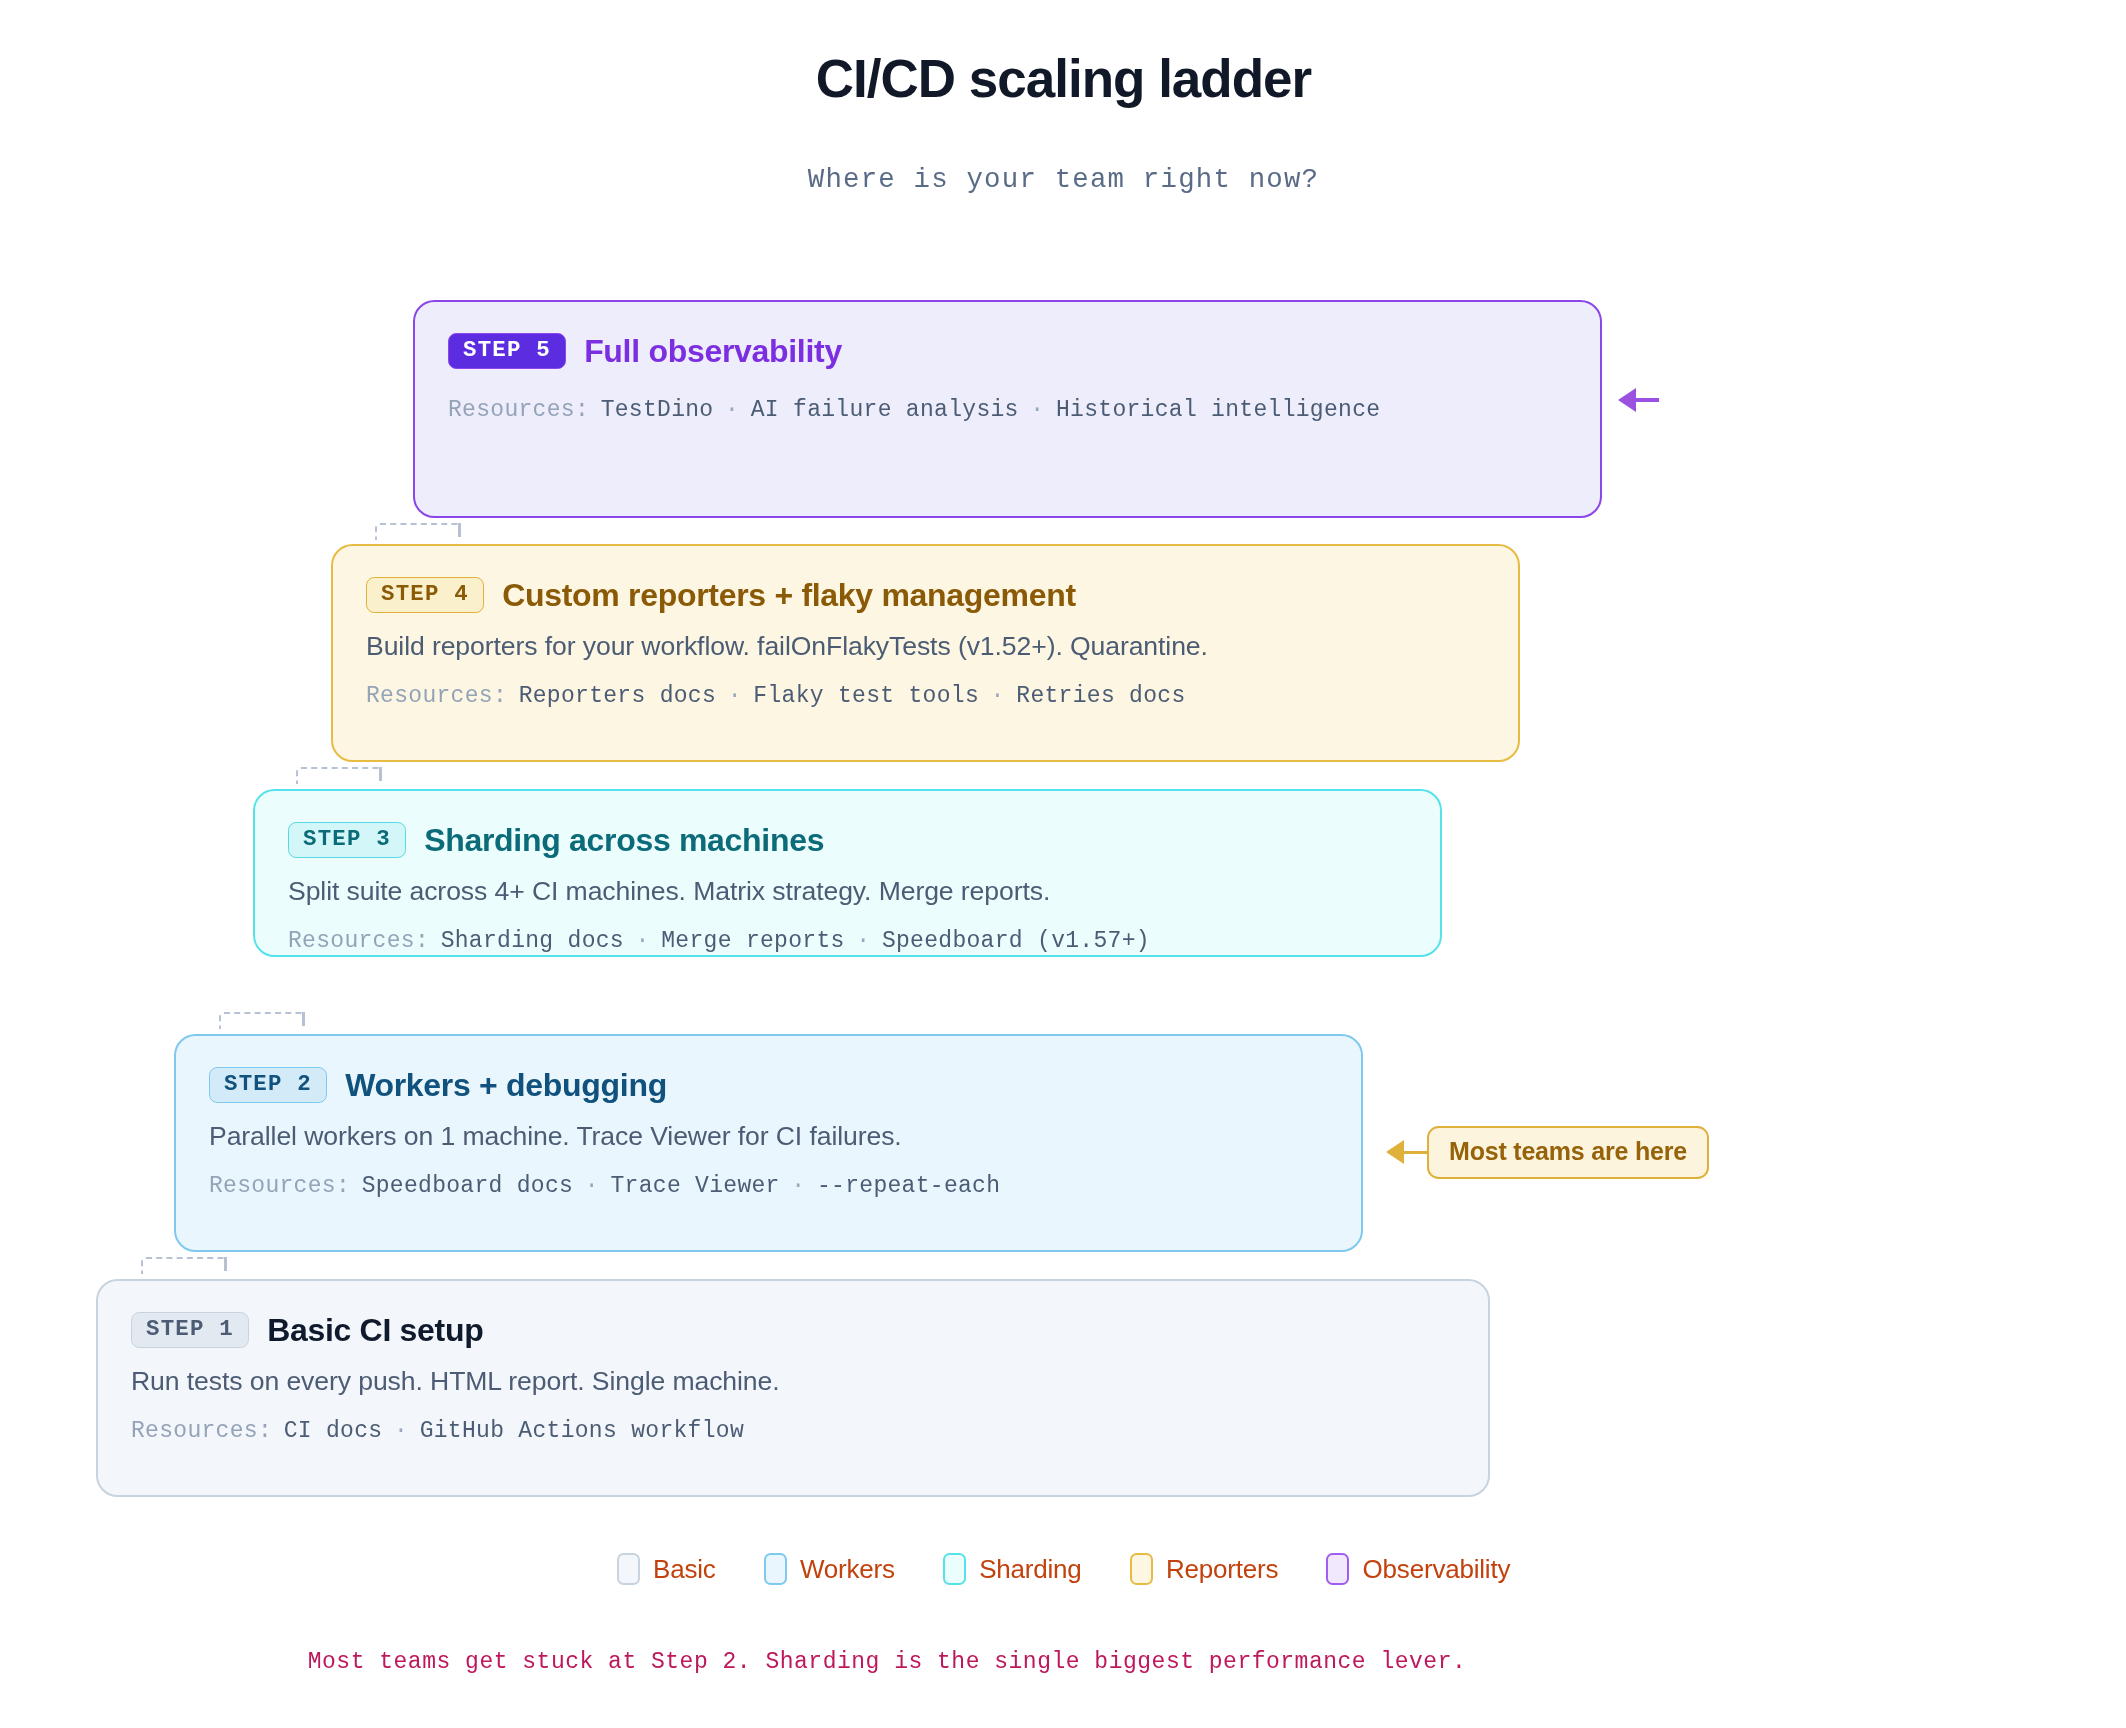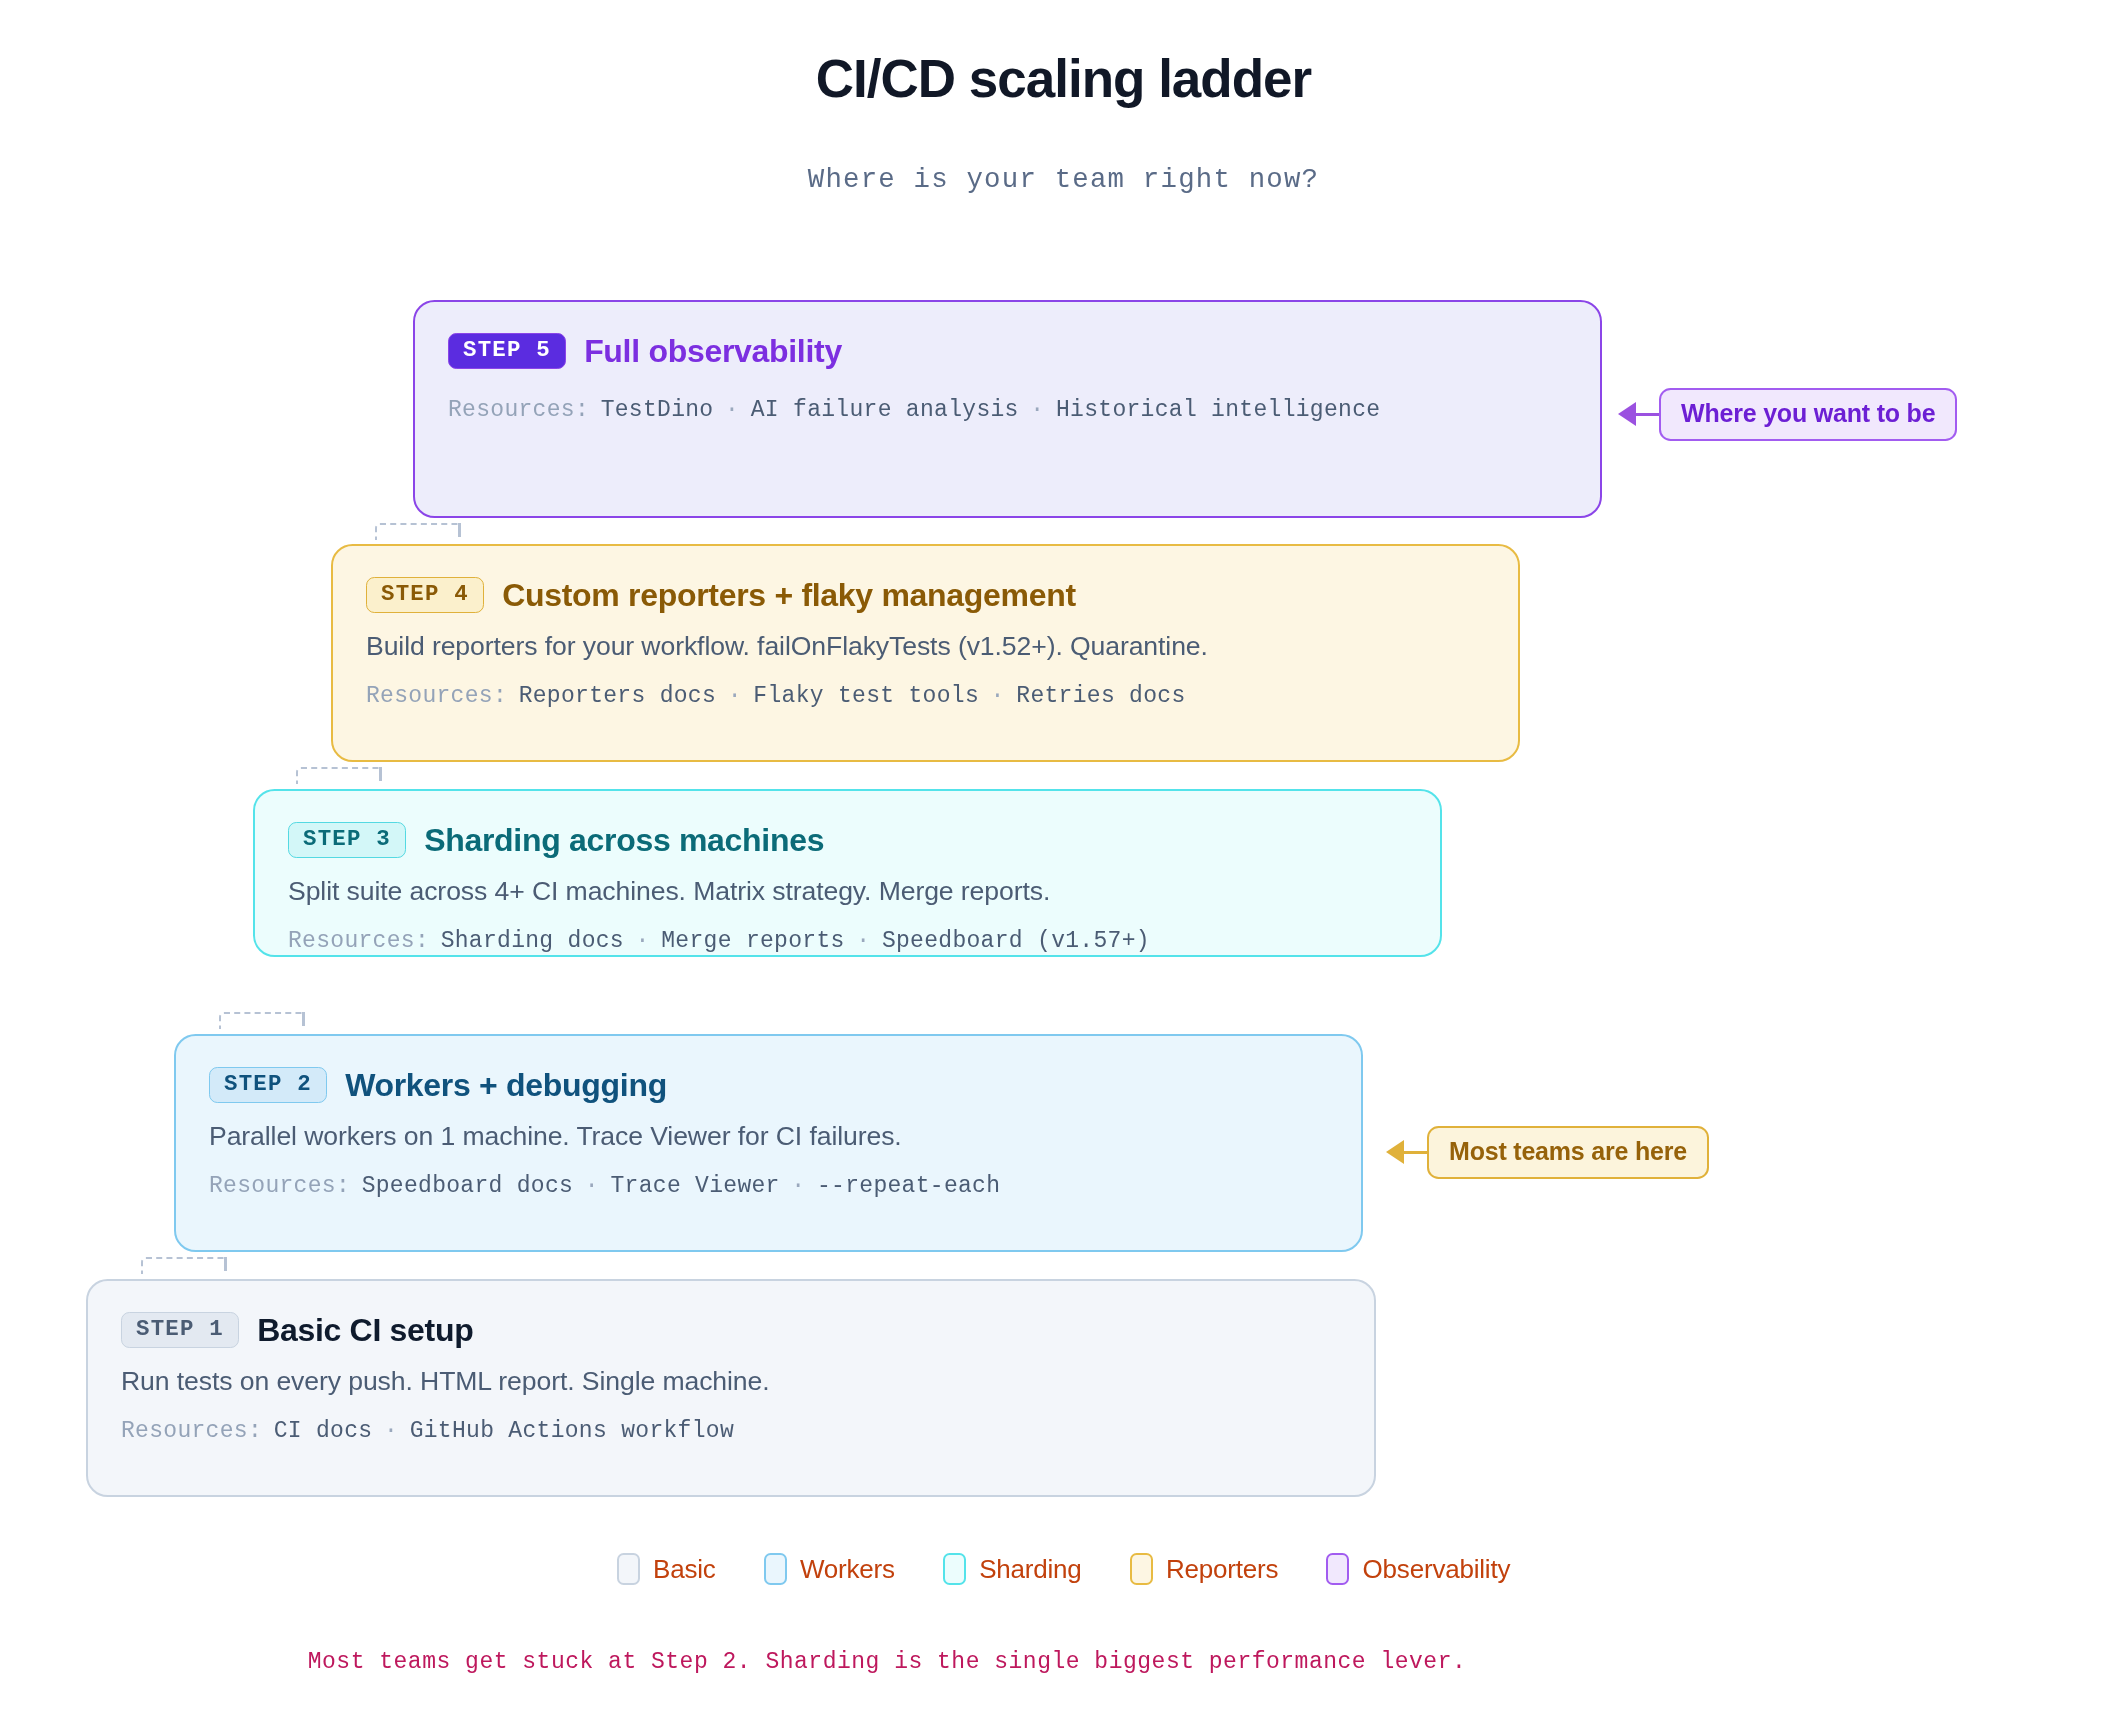--- a/index.html
+++ b/index.html
@@ -234,35 +234,34 @@
       <div class="card-head">
         <span class="step-badge" style="background:#d3eaf9; border-color:#7fc9ef; color:#10527d;">STEP 2</span>
         <span class="card-title" style="color:#10527d;">Workers + debugging</span>
       </div>
       <div class="card-desc">Parallel workers on 1 machine. Trace Viewer for CI failures.</div>
       <div class="card-res">
         <span class="res-label">Resources:</span><span class="res-item">Speedboard docs</span><span class="res-dot">·</span><span class="res-item">Trace Viewer</span><span class="res-dot">·</span><span class="res-item">--repeat-each</span>
       </div>
     </div>
 
-    <div class="card" style="left:86px; top:1279px; width:1290px; height:218px; border-color:#c8d3e0; background:#f3f6fa;">
+    <div class="card" style="left:96px; top:1279px; width:1394px; height:218px; border-color:#c8d3e0; background:#f3f6fa;">
       <div class="card-head">
         <span class="step-badge" style="background:#e3e9f1; border-color:#c8d3e0; color:#4b5c74;">STEP 1</span>
         <span class="card-title" style="color:#0f1b2d;">Basic CI setup</span>
       </div>
       <div class="card-desc">Run tests on every push. HTML report. Single machine.</div>
       <div class="card-res">
         <span class="res-label">Resources:</span><span class="res-item">CI docs</span><span class="res-dot">·</span><span class="res-item">GitHub Actions workflow</span>
       </div>
     </div>
 
     <div class="callout" style="left:1618px; top:388px;">
       <span class="callout-arrow" style="border-right:18.3px solid #9b51e0;"></span>
       <span class="callout-line" style="background:#9b51e0;"></span>
-      <span class="callout-box" style="border-color:#a25cf0; background:#f1e8fd; color:#6c1fd4;">Where you want to be</span>
     </div>
 
     <div class="callout" style="left:1386px; top:1126px;">
       <span class="callout-arrow" style="border-right:18.3px solid #e0b13a;"></span>
       <span class="callout-line" style="background:#e0b13a;"></span>
       <span class="callout-box" style="border-color:#e0b13a; background:#fcf4dc; color:#96620a;">Most teams are here</span>
     </div>
 
   </div>
 

